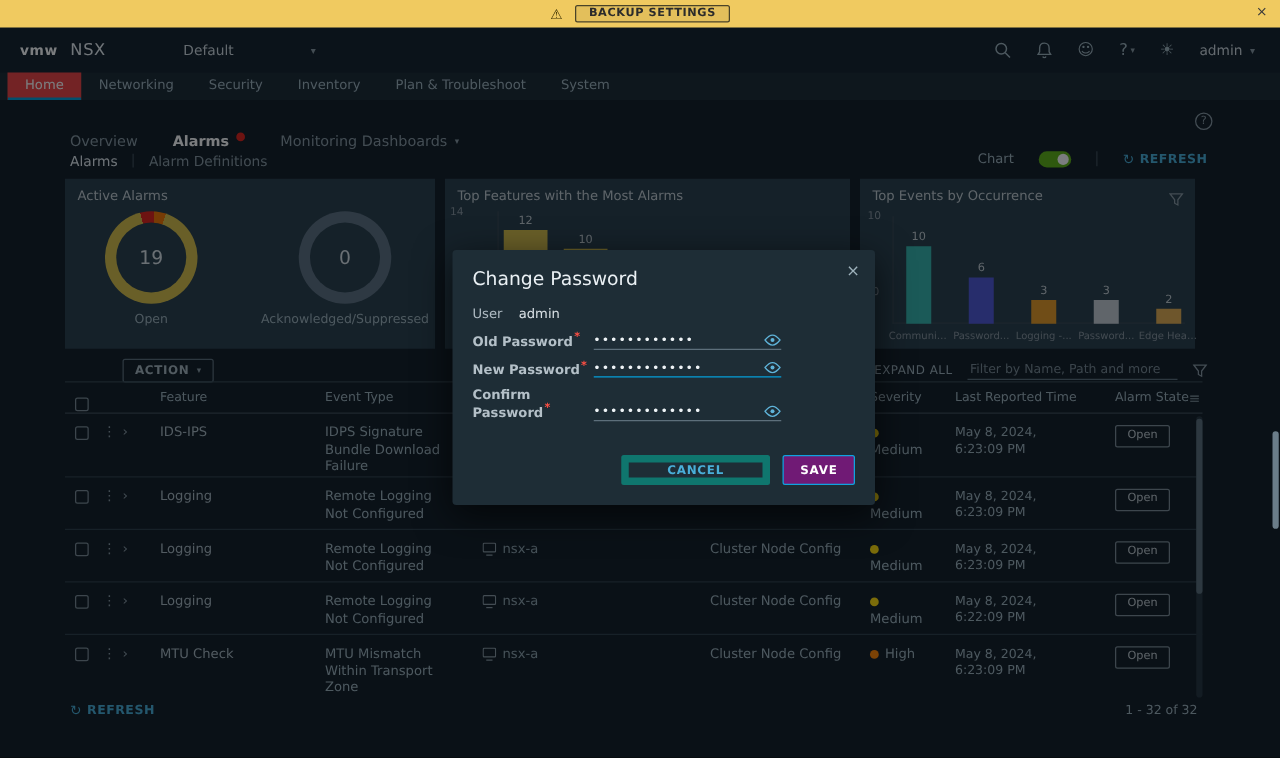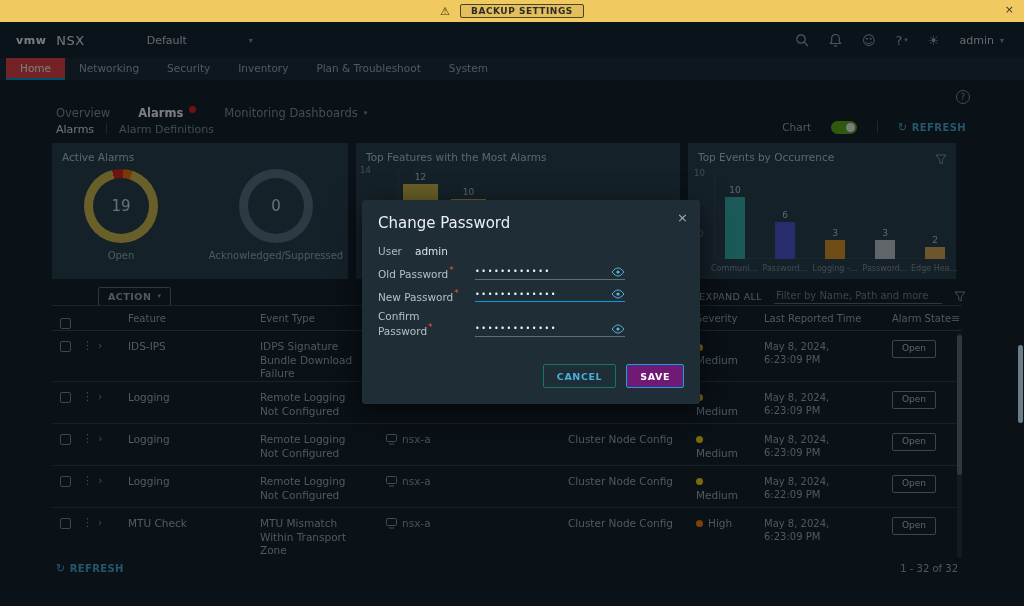--- a/index.html
+++ b/index.html
@@ -116,29 +116,29 @@
 
   
   .overlay{position:absolute;left:0;right:0;top:22px;bottom:0;background:rgba(1,5,9,0.52);z-index:50;}
   .modal{position:absolute;left:342px;top:200px;width:338px;height:204px;background:#1e2d36;z-index:60;box-shadow:0 8px 30px rgba(0,0,0,.65);border-radius:3px;padding:14px 16px;margin-left:20px;}
   .mtitle{font-size:15px;color:#eaf0f4;}
   .mclose{position:absolute;top:10px;right:12px;color:#9fb3bd;font-size:13px;cursor:pointer;}
   .mrow{display:flex;align-items:flex-end;}
   .user-row{margin-top:13px;align-items:baseline;}
   .user-label{width:37px;font-size:10.5px;color:#aebac2;flex:none;}
   .user-value{font-size:10.5px;color:#d9e0e5;}
-  .mrow.field{margin-top:8px;}
+  .mrow.field{margin-top:8px;font-weight:bold;}
   .flabel{width:97px;font-size:10.5px;color:#b4c0c8;flex:none;}
   .req{color:#ff4f43;font-size:9px;margin-left:1px;}
   .finput{width:150px;display:flex;justify-content:space-between;align-items:center;border-bottom:1px solid #5d6f7b;padding-bottom:2px;cursor:text;}
   .finput.focused{border-bottom-color:#049fd9;}
   .pwdots{font-size:8px;letter-spacing:1.6px;color:#eef3f6;}
   .eye{display:inline-flex;cursor:pointer;}
   .mbtns{position:absolute;right:16px;bottom:16px;display:flex;gap:10px;}
-  .btn-outline{height:24px;padding:0 13px;background:transparent;border:1px solid #0f766e;border-radius:2px;color:#49afd9;font-size:9.5px;font-weight:bold;letter-spacing:.6px;font-family:inherit;cursor:pointer;}
+  .btn-outline{height:24px;padding:0 31px;background:transparent;border:6px solid #0f766e;border-radius:2px;color:#49afd9;font-size:9.5px;font-weight:bold;letter-spacing:.6px;font-family:inherit;cursor:pointer;}
   .btn-solid{height:24px;padding:0 13px;background:#701a75;border:1px solid #0fa3e0;border-radius:2px;color:#fff;font-size:9.5px;font-weight:bold;letter-spacing:.6px;font-family:inherit;cursor:pointer;}
   .page-sb{position:absolute;right:1px;top:345px;width:5px;height:78px;background:#6b7d89;border-radius:3px;z-index:65;cursor:pointer;}
 </style>
 </head>
 <body>
 
 <div class="app">
 
   <div class="banner">
     <span class="warn-ic">⚠</span>

